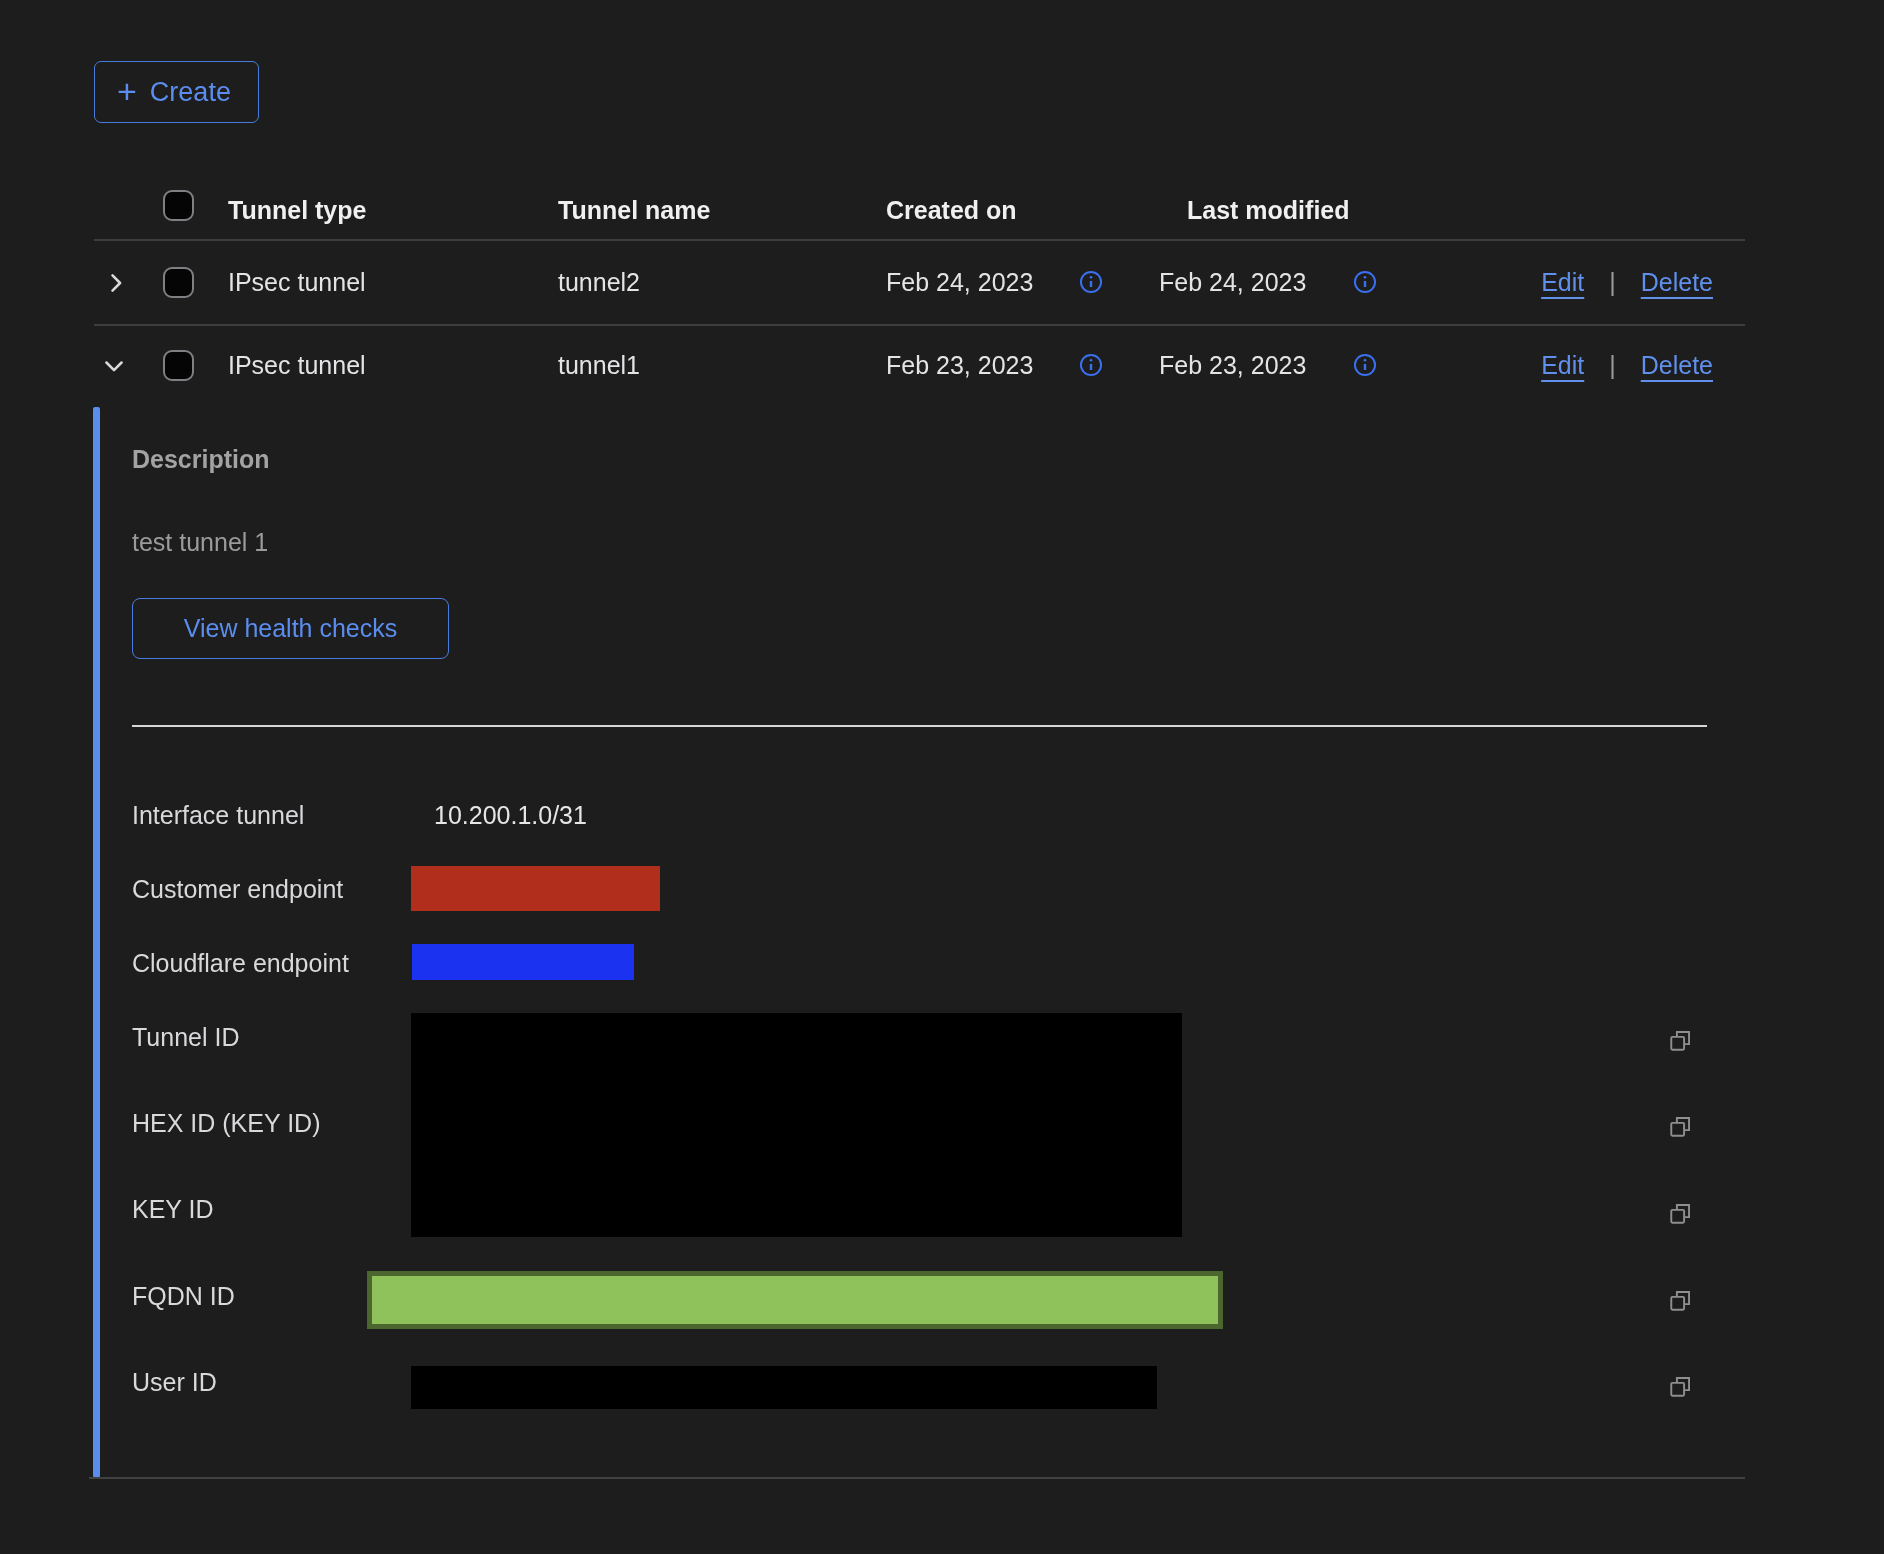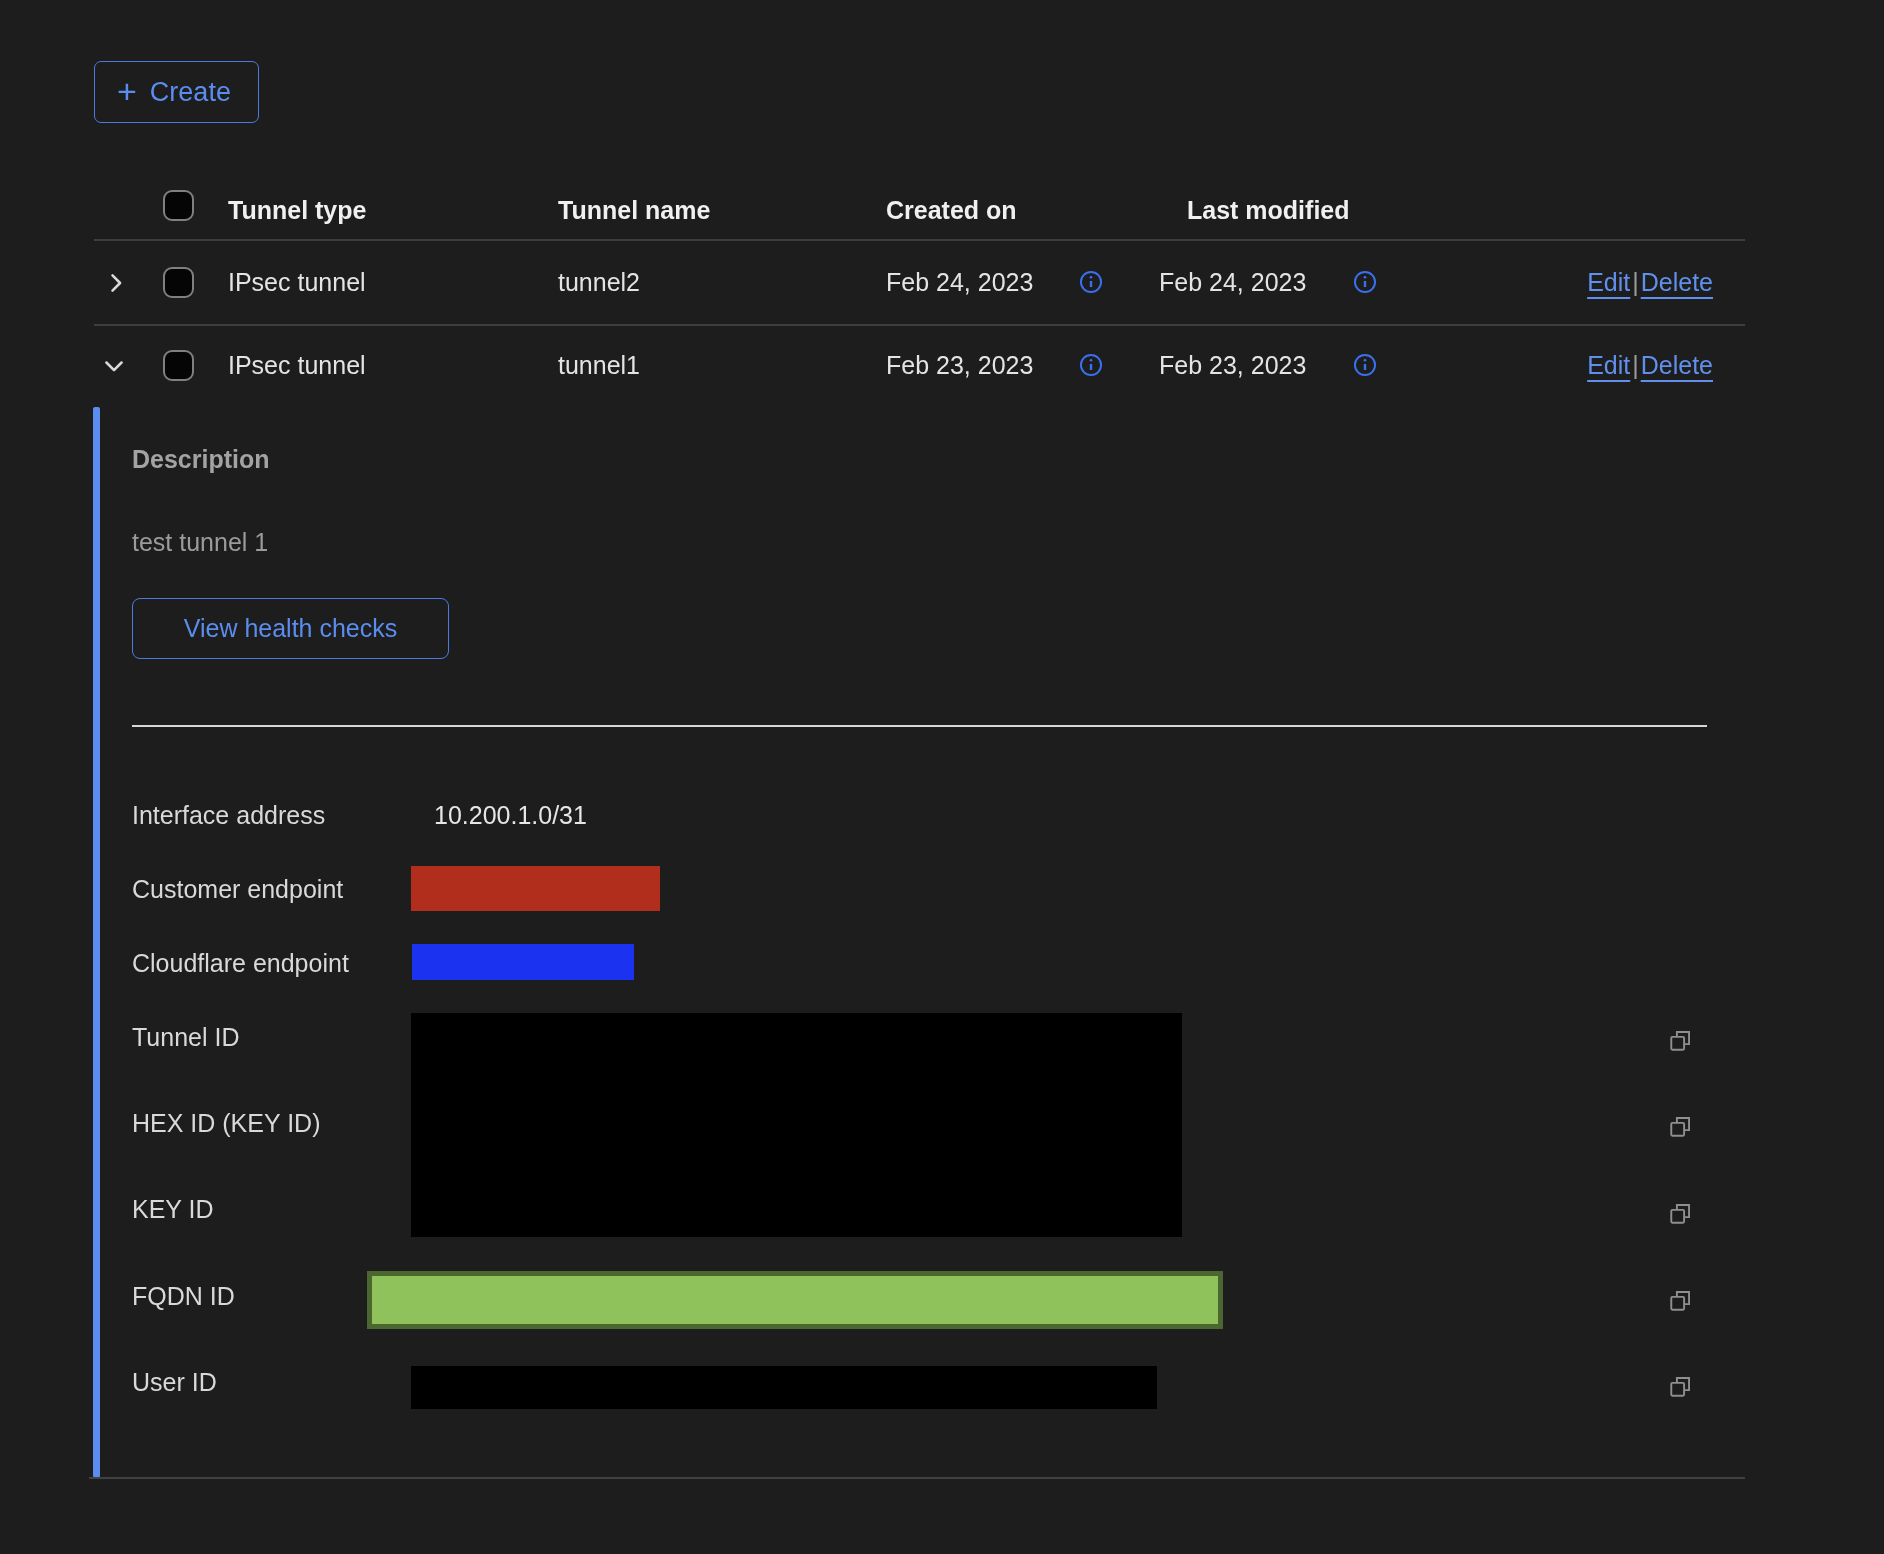--- a/index.html
+++ b/index.html
@@ -23,21 +23,21 @@
   .col-name{left:464px;}
   .col-created{left:792px;}
   .col-modified{left:1065px;}
   .checkbox{position:absolute;left:69px;width:27px;height:27px;border:2px solid #7f7f84;
     border-radius:9px;background:#050505;cursor:pointer;}
   .chev{position:absolute;left:8px;width:28px;height:28px;cursor:pointer;}
   .chev svg,.info svg,.copy svg{display:block;}
   .info{position:absolute;width:26px;height:26px;cursor:pointer;}
   .info-c{left:984px;}
   .info-m{left:1258px;}
-  .actions{position:absolute;right:32px;display:flex;align-items:center;gap:2px;font-size:25px;}
+  .actions{position:absolute;right:32px;display:flex;align-items:center;gap:25px;font-size:25px;}
   .link{color:var(--link-blue,#6090ec);text-decoration:underline;text-underline-offset:6px;
     text-decoration-thickness:1.5px;cursor:pointer;}
   .sep{color:#9b9b9b;}
 
   
   .accent-bar{left:93px;top:407px;width:7px;height:1071px;background:var(--accent-blue,#5b8def);border-radius:2px;}
   .desc-label{left:132px;top:445px;font-size:25px;font-weight:700;color:#a3a3a3;}
   .desc-value{left:132px;top:528px;font-size:25px;color:var(--text-muted,#9b9b9b);}
   .health-btn{position:absolute;left:132px;top:598px;width:317px;height:61px;background:transparent;
     border:1.5px solid #4a7ce0;border-radius:8px;color:var(--accent-blue,#5b8def);font-size:25px;
@@ -142,21 +142,21 @@
 
   <div class="abs accent-bar"></div>
 
   <div class="abs desc-label">Description</div>
   <div class="abs desc-value">test tunnel 1</div>
 
   <button class="health-btn">View health checks</button>
 
   <div class="abs mid-divider"></div>
 
-  <span class="f-label" style="top:801px;">Interface address</span>
+  <span class="f-label" style="top:801px;">Interface tunnel</span>
   <span class="f-value" style="left:434px;top:801px;">10.200.1.0/31</span>
 
   <span class="f-label" style="top:875px;">Customer endpoint</span>
   <span class="redact r-red"></span>
 
   <span class="f-label" style="top:949px;">Cloudflare endpoint</span>
   <span class="redact r-blue"></span>
 
   <span class="f-label" style="top:1023px;">Tunnel ID</span>
   <span class="f-label" style="top:1109px;">HEX ID (KEY ID)</span>

